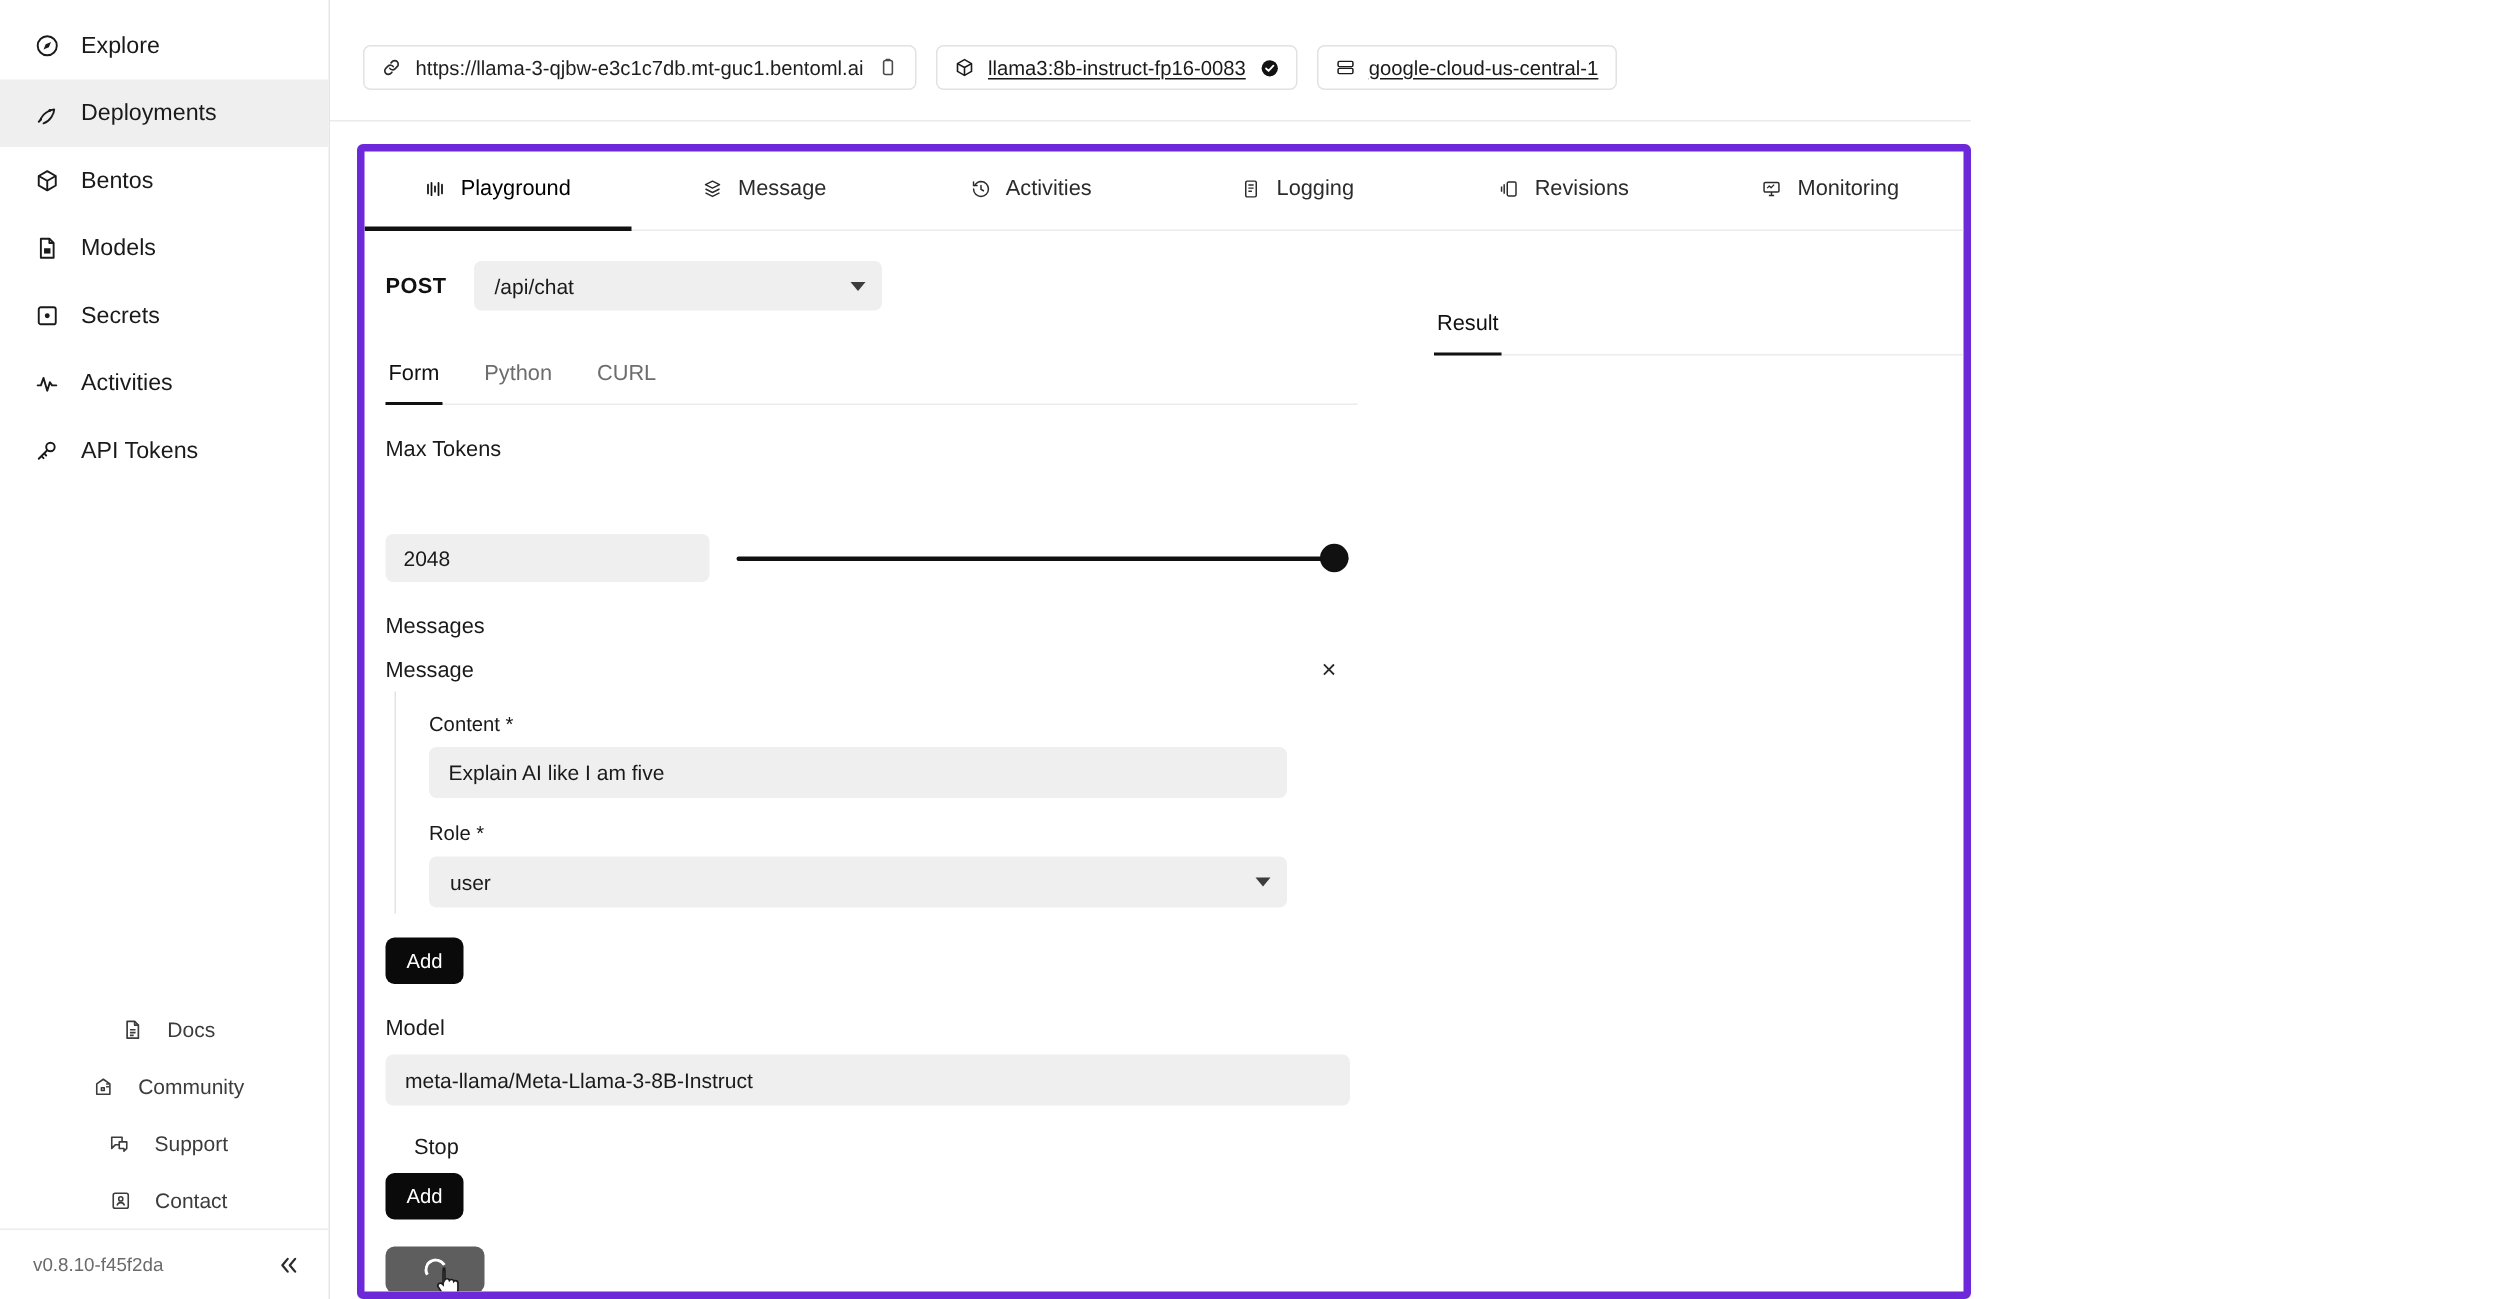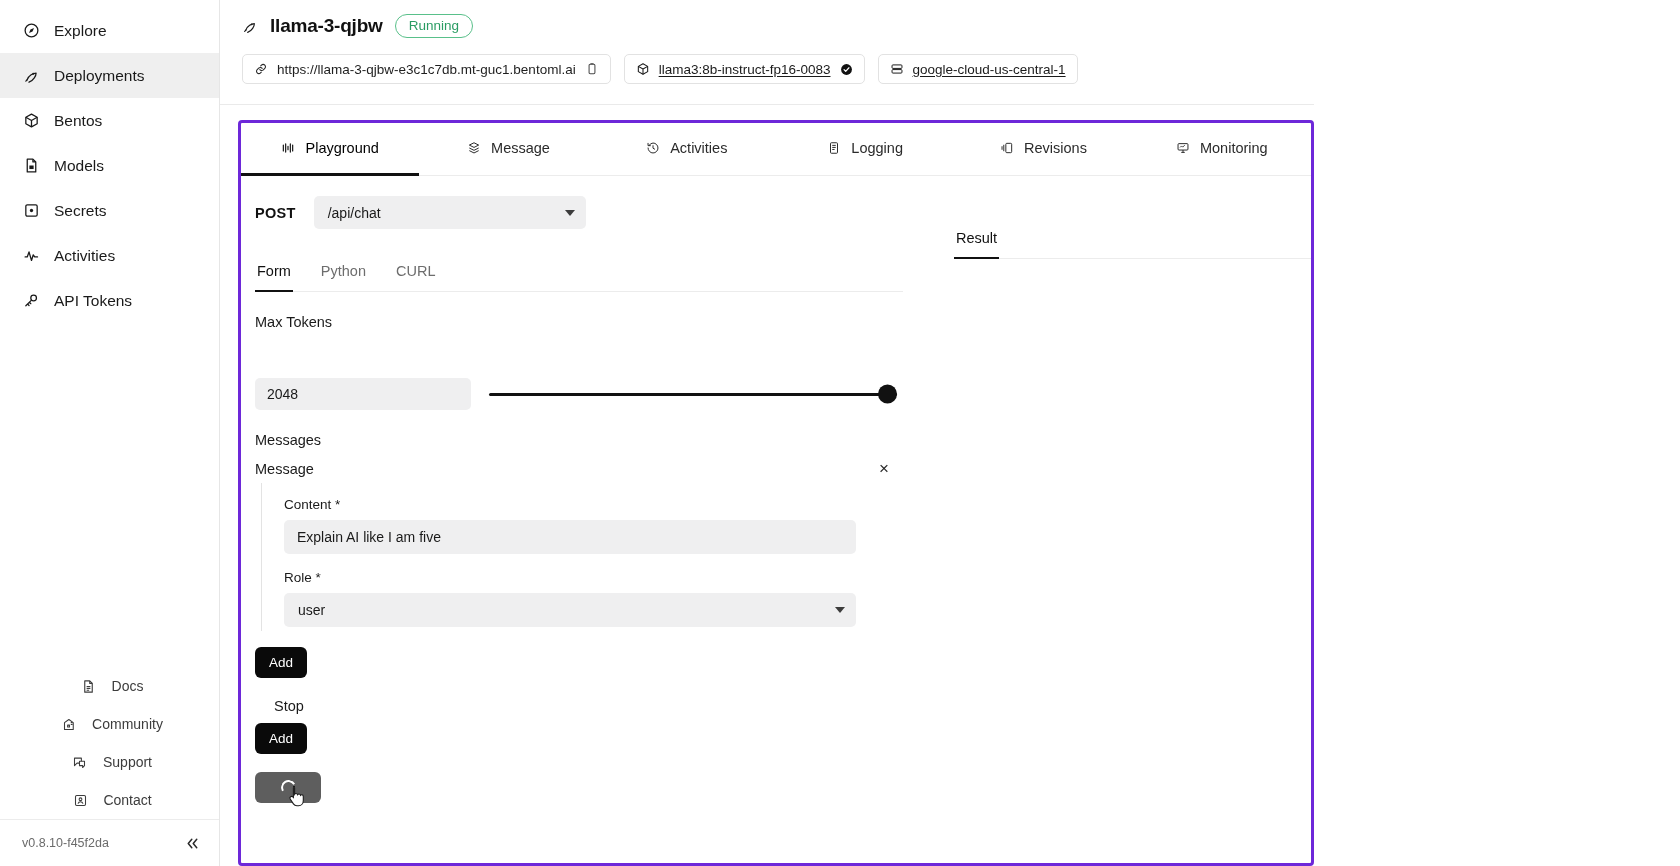--- a/index.html
+++ b/index.html
@@ -67,21 +67,21 @@
     white-space: nowrap; cursor: pointer;
   }
   .chip .ic { display: flex; align-items: center; color: #1a1a1a; }
   .chip a { color: #1a1a1a; text-decoration: underline; text-underline-offset: 2px; }
   .copy-ic { color: #4a4a4a; cursor: pointer; display: flex; }
   .dot-check { display: flex; }
 
   
   .content-card {
     margin: 15px 18px 0 18px;
-    border: 3px solid #6d28d9;
+    border: 5px solid #6d28d9;
     border-radius: 4px;
     background: #fff;
     flex: 1;
     display: flex; flex-direction: column;
     overflow: hidden;
   }
   .tabbar {
     display: flex; align-items: stretch;
     border-bottom: 1px solid #ececec;
     height: 53px; padding-left: 0px;
@@ -310,31 +310,20 @@
         <svg width="17" height="17" viewBox="0 0 24 24" fill="none" stroke="#2a2a2a" stroke-width="2.1" stroke-linecap="round" stroke-linejoin="round">
             <path d="M11 6l-5 6 5 6M18 6l-5 6 5 6"></path>
           </svg>
       </span>
     </div>
   </aside>
 
   <section class="main">
 
     <div class="header-card">
-      <div class="hdr-row1">
-        <span class="hdr-deploy-icon">
-          <svg width="16" height="16" viewBox="0 0 24 24" fill="none" stroke="#1a1a1a" stroke-width="1.8" stroke-linecap="round" stroke-linejoin="round">
-              <path d="M5.5 18.5c1-3 3-5.5 6-7.5 2.5-1.7 5-2.5 7-2.5 0 2-.8 4.5-2.5 7-2 3-4.5 5-7.5 6"></path>
-              <path d="M4 20l2.2-2.2"></path>
-              <circle cx="14.5" cy="9.5" r="1.3" fill="#1a1a1a" stroke="none"></circle>
-            </svg>
-        </span>
-        <span class="hdr-title">llama-3-qjbw</span>
-        <span class="badge-running">Running</span>
-      </div>
 
       <div class="hdr-row2">
         <div class="chip">
           <span class="ic">
             <svg width="14" height="14" viewBox="0 0 24 24" fill="none" stroke="#2a2a2a" stroke-width="1.9" stroke-linecap="round">
                 <path d="M10 13a4 4 0 006 .5l2.5-2.5a4 4 0 10-5.7-5.7L11.5 6.7"></path>
                 <path d="M14 11a4 4 0 00-6-.5L5.5 13a4 4 0 105.7 5.7l1.3-1.3"></path>
               </svg>
           </span>
           <span>https://llama-3-qjbw-e3c1c7db.mt-guc1.bentoml.ai</span>
@@ -482,20 +471,24 @@
                 <div class="select-box select-role">
                   <span>user</span>
                   <span class="caret"></span>
                 </div>
               </div>
             </div>
 
             <button class="btn-dark add-msg-btn">Add</button>
 
             
+            <div class="model-section">
+              <div class="field-label">Model</div>
+              <input class="text-input model-input" value="meta-llama/Meta-Llama-3-8B-Instruct" style="">
+            </div>
 
             
             <div class="stop-section">
               <div class="field-label" style="margin-bottom:0;margin-left:19px;">Stop</div>
               <button class="btn-dark stop-add">Add</button>
             </div>
 
             
             <div class="submit-btn">
               <span class="spinner"></span>

